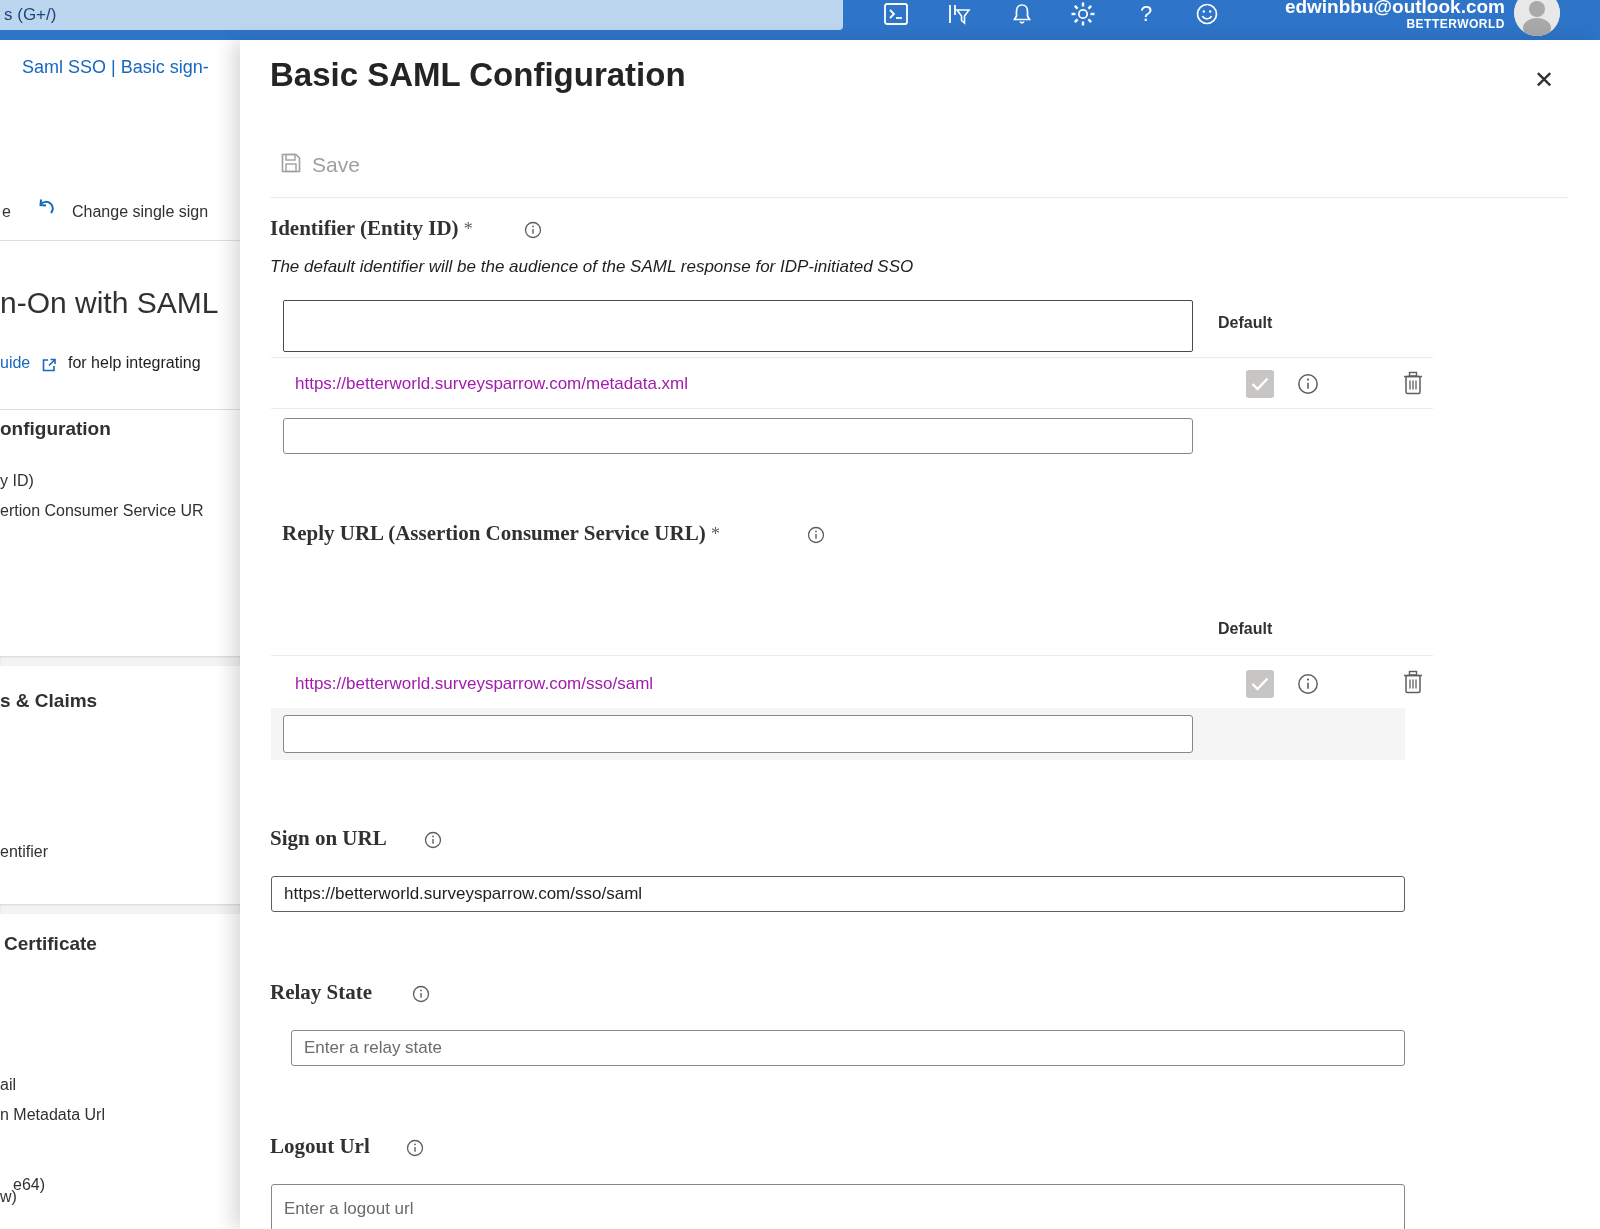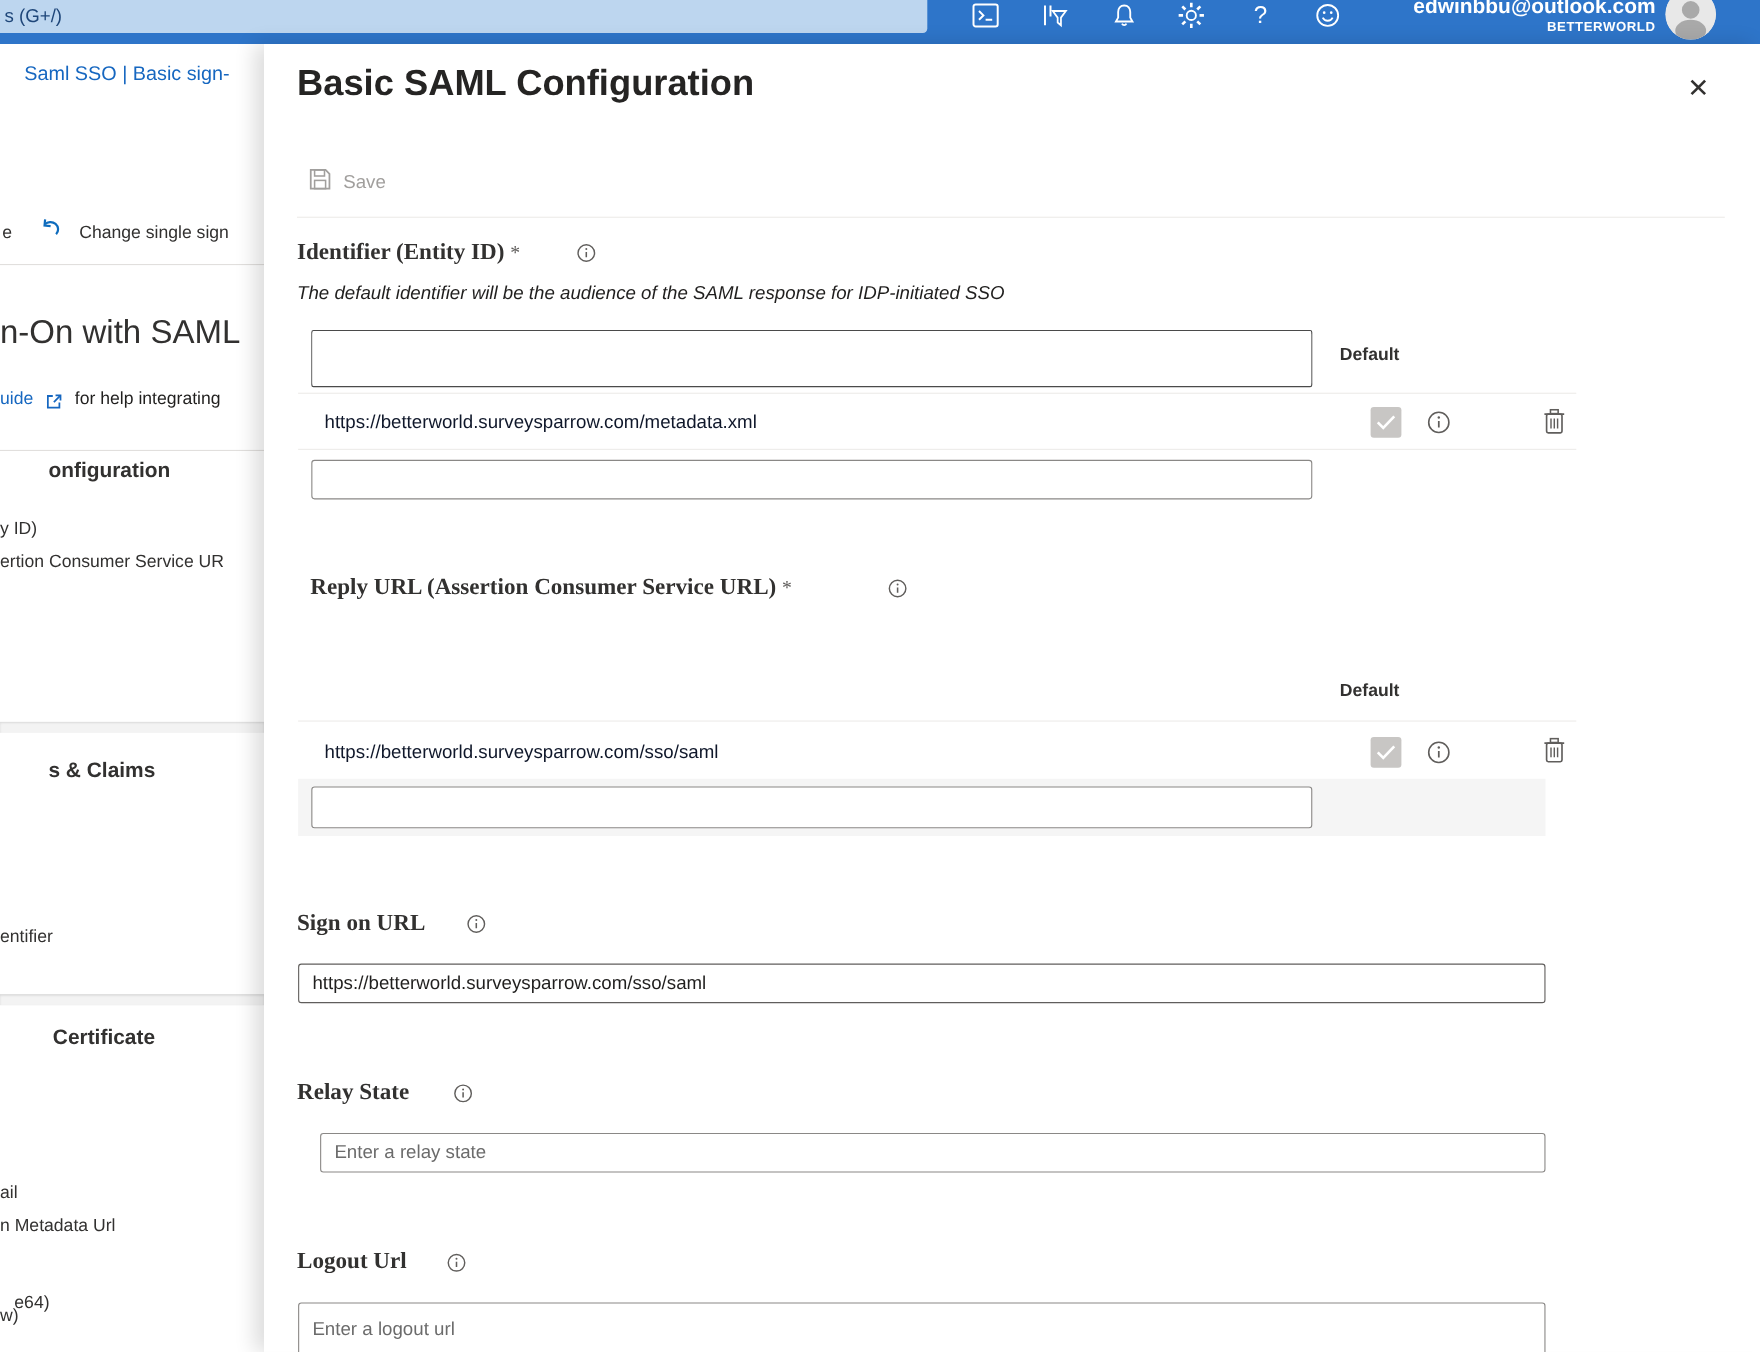--- a/index.html
+++ b/index.html
@@ -22,38 +22,38 @@
   .bg-strip { left:0; top:40px; width:240px; height:1189px; background:#fff; }
   .crumb-link { left:22px; top:17px; color:#1667c0; font-size:18px; cursor:pointer; white-space:nowrap; }
   .cmd-frag { left:2px; top:163px; font-size:16px; color:#323130; }
   .cmd-undo { left:34px; top:158px; }
   .cmd-label { left:72px; top:163px; font-size:16px; color:#323130; white-space:nowrap; cursor:pointer; }
   .rule { background:#e1dfdd; height:1px; }
   .bg-h1 { left:0px; top:246px; font-size:30px; font-weight:300; color:#323130; white-space:nowrap; }
   .guide-link { left:0px; top:314px; font-size:16px; color:#1667c0; cursor:pointer; }
   .guide-ext { left:40px; top:316px; }
   .guide-text { left:68px; top:314px; font-size:16px; color:#201f1e; white-space:nowrap; }
-  .card-title { font-size:19px; font-weight:600; color:#323130; white-space:nowrap;margin-left:44px; }
+  .card-title { font-size:19px; font-weight:600; color:#323130; white-space:nowrap; }
   .card-label { font-size:16px; color:#323130; white-space:nowrap; }
   .card-gap { left:0; width:240px; height:10px; background:#f3f3f3; box-shadow:0 1px 2px rgba(0,0,0,.12) inset; }
 
   
   .panel { left:240px; top:40px; width:1360px; height:1189px; background:#fff;
            box-shadow:-8px 0 18px rgba(0,0,0,.14); }
   .p { position:absolute; }
   .panel-title { left:30px; top:16px; font-size:33px; font-weight:600; color:#252423; white-space:nowrap; }
   .close-btn { left:1288px; top:24px; width:32px; height:32px; display:flex; align-items:center;
                justify-content:center; cursor:pointer; color:#323130; font-size:24px; }
   .save-btn { left:40px; top:112px; display:flex; align-items:center; gap:10px; cursor:pointer; }
-  .save-label { font-size:17px; color:#a19f9d; }
+  .save-label { font-size:21px; color:#a19f9d; }
   .sec-h { font-size:21px; font-weight:600; color:#323130; white-space:nowrap;font-family:Liberation Serif, serif; }
   .req { font-size:18px; color:#605e5c; font-weight:400; }
   .desc { font-style:italic; font-size:17px; color:#201f1e; white-space:nowrap; }
   .default-h { font-size:16px; font-weight:600; color:#323130; }
-  .url-text { font-size:17px; color:#0f172a; white-space:nowrap;text-align:center; }
+  .url-text { font-size:17px; color:#a21caf; white-space:nowrap;text-align:center; }
   .txt-input { border:1px solid #8a8886; border-radius:3px; background:#fff; font-size:17px;
                color:#201f1e; padding:0 12px; outline:none; width:100%; height:100%;
                font-family:"Liberation Sans","DejaVu Sans",sans-serif; }
   .txt-input::placeholder { color:#6b6b6b; opacity:1; }
   .dark-border { border:1px solid #4a4a4a; border-radius:2px; }
   .checkbox { width:28px; height:28px; background:#c8c6c4; border-radius:3px; display:flex;
               align-items:center; justify-content:center; cursor:pointer; }
   .icon-btn { cursor:pointer; display:flex; align-items:center; justify-content:center; }
   .grayband { background:#f5f5f5; }
 </style>

